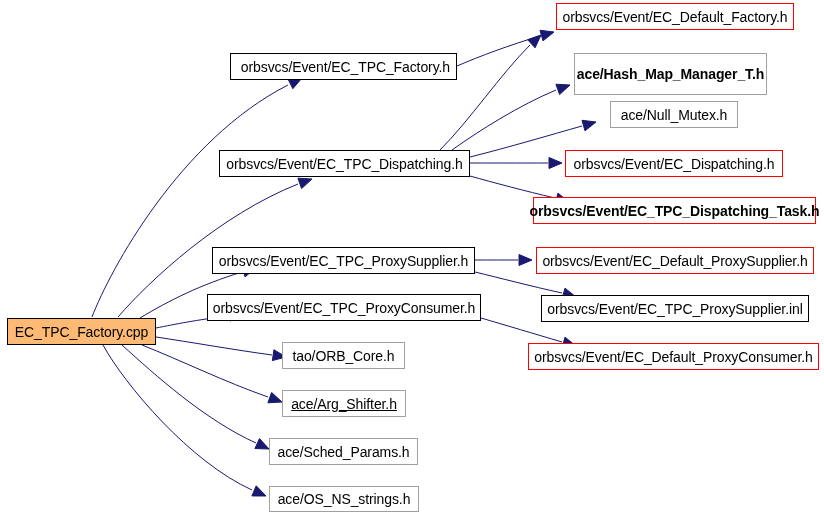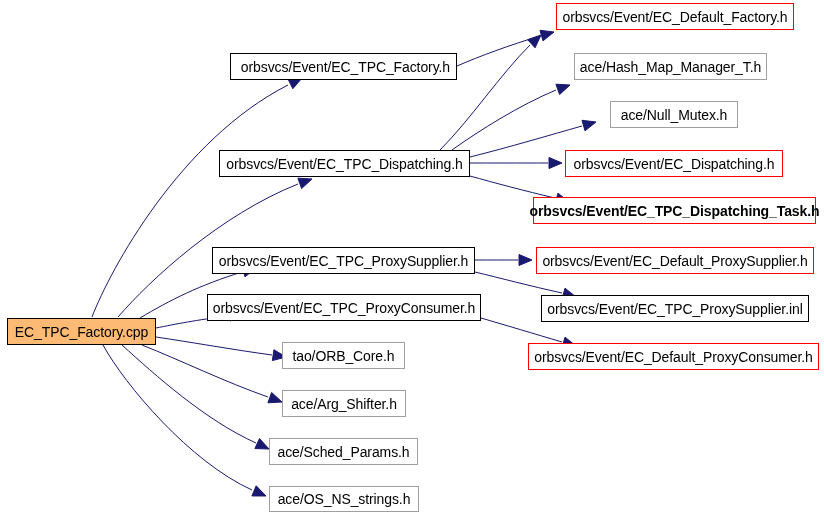--- a/index.html
+++ b/index.html
@@ -135,21 +135,21 @@
   <div id="node-layer">
       <div class="node root" style="left: 7px; top: 318px; width: 149px; height: 27px;">
         <span class="label">EC_TPC_Factory.cpp</span>
       </div>
       <div class="node black" style="left: 230px; top: 53px; width: 227px; height: 27px; justify-content: flex-end;">
         <span class="label">orbsvcs/Event/EC_TPC_Factory.h</span>
       </div>
       <div class="node red" style="left: 556px; top: 3px; width: 238px; height: 27px;">
         <span class="label">orbsvcs/Event/EC_Default_Factory.h</span>
       </div>
-      <div class="node grey" style="left: 574px; top: 53px; width: 193px; height: 27px;">
+      <div class="node grey" style="left: 574px; top: 53px; width: 193px; height: 42px; font-weight: bold;">
         <span class="label">ace/Hash_Map_Manager_T.h</span>
       </div>
       <div class="node grey" style="left: 610px; top: 101px; width: 128px; height: 27px;">
         <span class="label">ace/Null_Mutex.h</span>
       </div>
       <div class="node black" style="left: 219px; top: 150px; width: 251px; height: 27px;">
         <span class="label">orbsvcs/Event/EC_TPC_Dispatching.h</span>
       </div>
       <div class="node red" style="left: 565px; top: 150px; width: 218px; height: 27px;">
         <span class="label">orbsvcs/Event/EC_Dispatching.h</span>
@@ -168,21 +168,21 @@
       </div>
       <div class="node black" style="left: 541px; top: 295px; width: 268px; height: 27px;">
         <span class="label">orbsvcs/Event/EC_TPC_ProxySupplier.inl</span>
       </div>
       <div class="node grey" style="left: 282px; top: 342px; width: 123px; height: 27px; text-align: center;">
         <span class="label">tao/ORB_Core.h</span>
       </div>
       <div class="node red" style="left: 528px; top: 343px; width: 291px; height: 27px;">
         <span class="label">orbsvcs/Event/EC_Default_ProxyConsumer.h</span>
       </div>
-      <div class="node grey" style="left: 282px; top: 390px; width: 124px; height: 27px;">
+      <div class="node grey" style="left: 282px; top: 390px; width: 124px; height: 27px; text-decoration: underline;">
         <span class="label">ace/Arg_Shifter.h</span>
       </div>
       <div class="node grey" style="left: 269px; top: 438px; width: 149px; height: 27px;">
         <span class="label">ace/Sched_Params.h</span>
       </div>
       <div class="node grey" style="left: 269px; top: 486px; width: 150px; height: 26px;">
         <span class="label">ace/OS_NS_strings.h</span>
       </div>
     </div>
 

